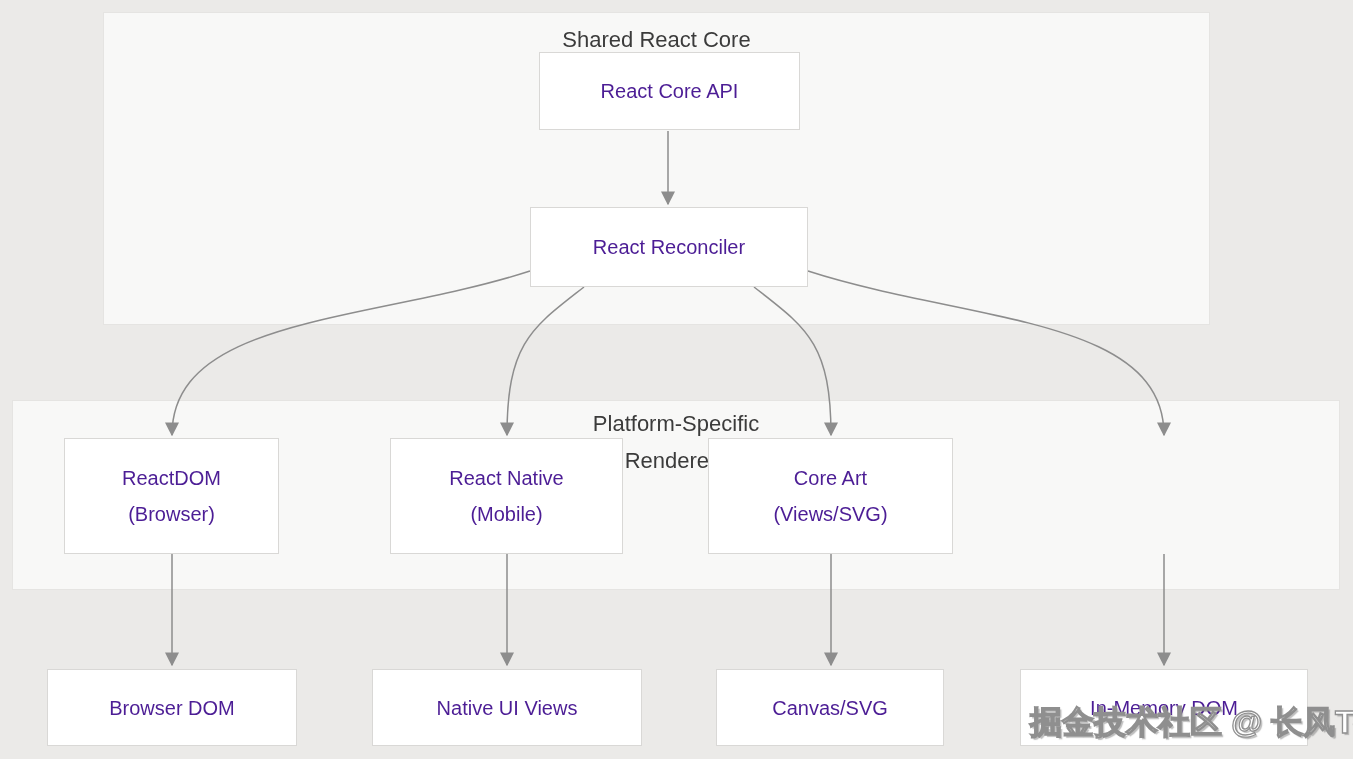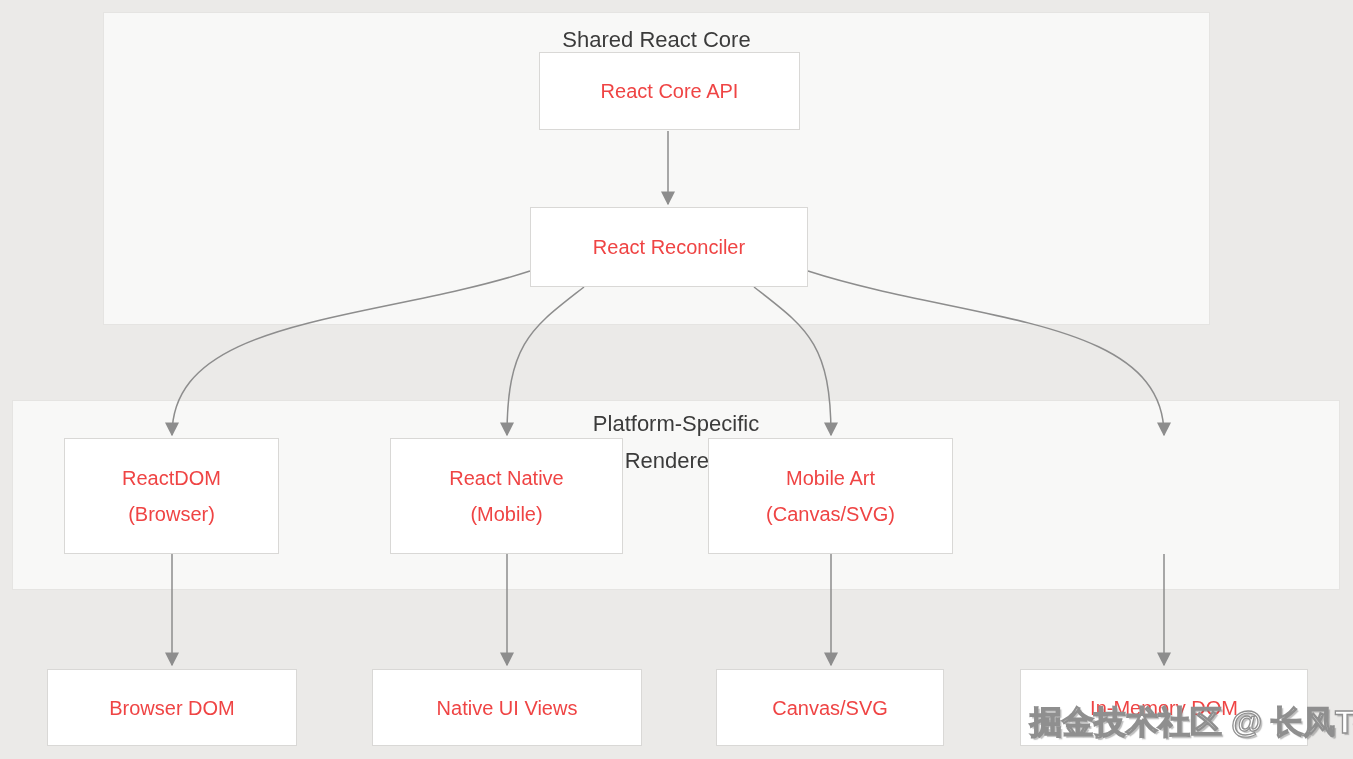--- a/index.html
+++ b/index.html
@@ -46,21 +46,21 @@
 
   
   .node{
     position:absolute;
     background:#ffffff;
     border:1px solid #d9d8d6;
     box-sizing:border-box;
     display:flex;flex-direction:column;
     align-items:center;justify-content:center;
     font-size:20px;line-height:36px;
-    color:#ef4444;
+    color:#4c1d95;
     z-index:3;
     text-align:left;
   }
   .n-core-api     {left:539px;top:52px; width:261px;height:78px;}
   .n-reconciler   {left:530px;top:207px;width:278px;height:80px;}
   .n-react-dom    {left:64px; top:438px;width:215px;height:116px;}
   .n-react-native {left:390px;top:438px;width:233px;height:116px;}
   .n-react-art    {left:708px;top:438px;width:245px;height:116px;}
   .n-test-renderer{left:1040px;top:438px;width:248px;height:116px;}
   .n-browser-dom  {left:47px; top:669px;width:250px;height:77px;}
@@ -125,22 +125,22 @@
     <span>ReactDOM</span>
     <span>(Browser)</span>
   </div>
 
   <div class="node n-react-native">
     <span>React Native</span>
     <span>(Mobile)</span>
   </div>
 
   <div class="node n-react-art">
-    <span>Mobile Art</span>
-    <span>(Canvas/SVG)</span>
+    <span>Core Art</span>
+    <span>(Views/SVG)</span>
   </div>
 
 
   <div class="node n-native-ui">
     <span>Native UI Views</span>
   </div>
 
   <div class="node n-browser-dom">
     <span>Browser DOM</span>
   </div>

